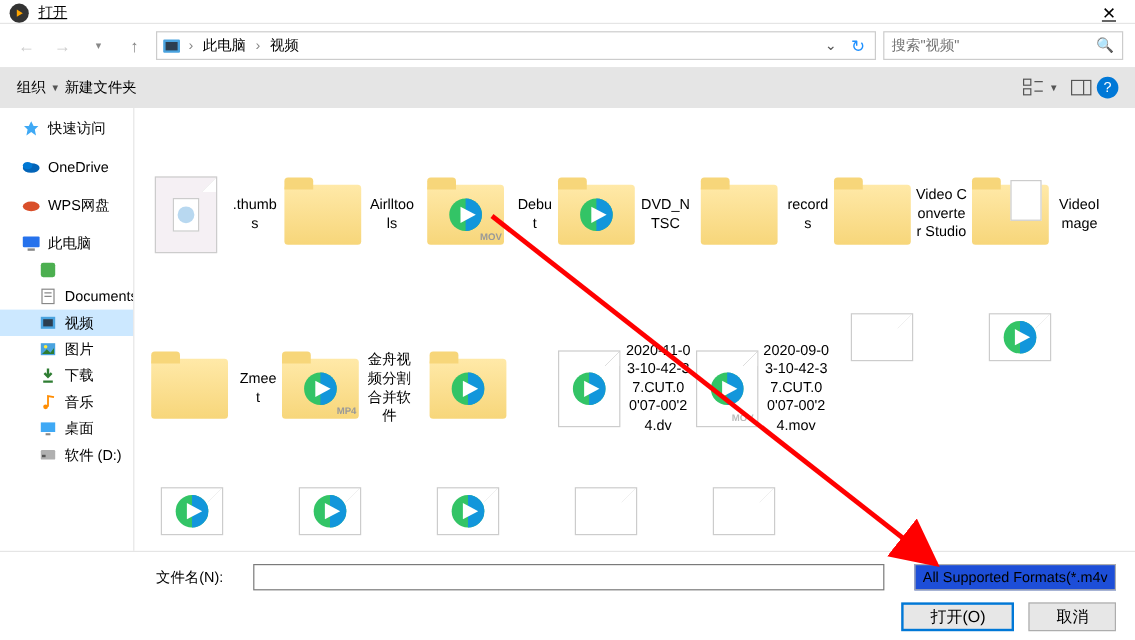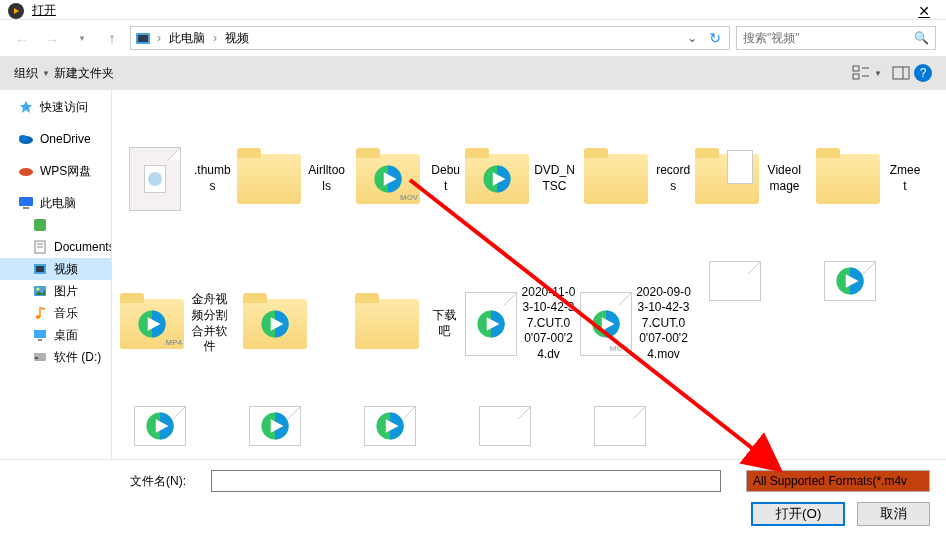--- a/index.html
+++ b/index.html
@@ -66,21 +66,21 @@
 .file-shape .tag { position: absolute; bottom: 2px; right: 3px; font-size: 8px; color: #bbb; font-weight: bold; }
 .file-shape.thumbs { background: #f5f0f4; }
 .file-shape.thumbs .mini { width: 22px; height: 28px; background: #fff; border: 1px solid #ccc; position: relative; }
 .file-shape.thumbs .circ { width: 14px; height: 14px; background: #b8d8f0; border-radius: 50%; position: absolute; top: 6px; left: 3px; }
 
 
 .bottom { border-top: 1px solid #e5e5e5; padding: 10px 16px 12px 16px; display: flex; flex-direction: column; gap: 10px; position: relative; }
 .row1 { display: flex; align-items: center; gap: 25px; }
 .row1 .lbl { width: 170px; text-align: right; }
 .row1 .filename-input { flex: 1; height: 22px; border: 1px solid #7a7a7a; padding: 0 4px; }
-.row1 .filetype { width: 184px; height: 22px; border: 1px solid #adadad; display: flex; align-items: center; padding: 0 6px; background: #c2410c; cursor: pointer; white-space: nowrap; overflow: hidden; }
+.row1 .filetype { width: 168px; height: 22px; border: 1px solid #adadad; display: flex; align-items: center; padding: 0 6px; background: #1d4ed8; cursor: pointer; white-space: nowrap; overflow: hidden; }
 .row2 { display: flex; justify-content: flex-end; gap: 12px; align-items: center; }
 .btn { height: 24px; padding: 0 22px; border: 1px solid #adadad; background: #e7e7e7; cursor: pointer; display: flex; align-items: center; }
 .btn.primary { border: 2px solid #0078d7; background: #e7e7e7; }
 
 
 .red-arrow { position: absolute; pointer-events: none; z-index: 50; }
 
 
 svg { display: block; }
 
@@ -219,20 +219,29 @@
             <rect x="1" y="1" width="12" height="10" fill="#4aa3df"></rect>
             <circle cx="5" cy="4" r="1.5" fill="#ffeb3b"></circle>
             <polygon points="2,10 6,6 9,9 12,5 12,10" fill="#2e7d32"></polygon>
           </svg>
         </span>
       <span>图片</span>
     </div>
     <div class="side-item sub">
       <span class="si-icon">
           <svg width="12" height="14">
+            <path d="M6 1 v7 M3 5 l3 3 l3 -3" stroke="#2e7d32" fill="none" stroke-width="2"></path>
+            <line x1="2" y1="12" x2="10" y2="12" stroke="#2e7d32" stroke-width="2"></line>
+          </svg>
+        </span>
+      <span>下载</span>
+    </div>
+    <div class="side-item sub">
+      <span class="si-icon">
+          <svg width="12" height="14">
             <circle cx="4" cy="11" r="2" fill="#ff8c00"></circle>
             <path d="M6 11 V2 l5 1" stroke="#ff8c00" fill="none" stroke-width="1.5"></path>
           </svg>
         </span>
       <span>音乐</span>
     </div>
     <div class="side-item sub">
       <span class="si-icon">
           <svg width="14" height="12">
             <rect x="1" y="1" width="12" height="8" fill="#3fa9f5"></rect>
@@ -299,20 +308,26 @@
         <div class="file-label">DVD_NTSC</div>
       </div>
       <div class="file-item">
         <div class="file-thumb">
           <div class="folder-shape"></div>
         </div>
         <div class="file-label">records</div>
       </div>
       <div class="file-item">
         <div class="file-thumb">
+          <div class="folder-shape"></div>
+        </div>
+        <div class="file-label">Video Converter Studio</div>
+      </div>
+      <div class="file-item">
+        <div class="file-thumb">
           <div class="folder-shape">
             <div style="position:absolute;right:6px;top:-4px;width:26px;height:34px;background:#fff;border:1px solid #ccc;"></div>
           </div>
         </div>
         <div class="file-label">VideoImage</div>
       </div>
       <div class="file-item">
         <div class="file-thumb">
           <div class="folder-shape"></div>
         </div>
@@ -338,26 +353,20 @@
           <div class="folder-shape">
             <div class="folder-video">
               <svg class="play-logo" viewBox="0 0 40 40">
                 <circle cx="20" cy="20" r="16" fill="#33c466"></circle>
                 <path d="M20 4 a16 16 0 0 1 0 32 z" fill="#1296db"></path>
                 <polygon points="15,12 30,20 15,28" fill="#fff"></polygon>
               </svg>
             </div>
           </div>
         </div>
-      </div>
-      <div class="file-item">
-        <div class="file-thumb">
-          <div class="folder-shape"></div>
-        </div>
-        <div class="file-label">下载吧</div>
       </div>
       <div class="file-item">
         <div class="file-thumb">
           <div class="file-shape">
             <svg class="play-logo" viewBox="0 0 40 40">
               <circle cx="20" cy="20" r="16" fill="#33c466"></circle>
               <path d="M20 4 a16 16 0 0 1 0 32 z" fill="#1296db"></path>
               <polygon points="15,12 30,20 15,28" fill="#fff"></polygon>
             </svg>
           </div>

